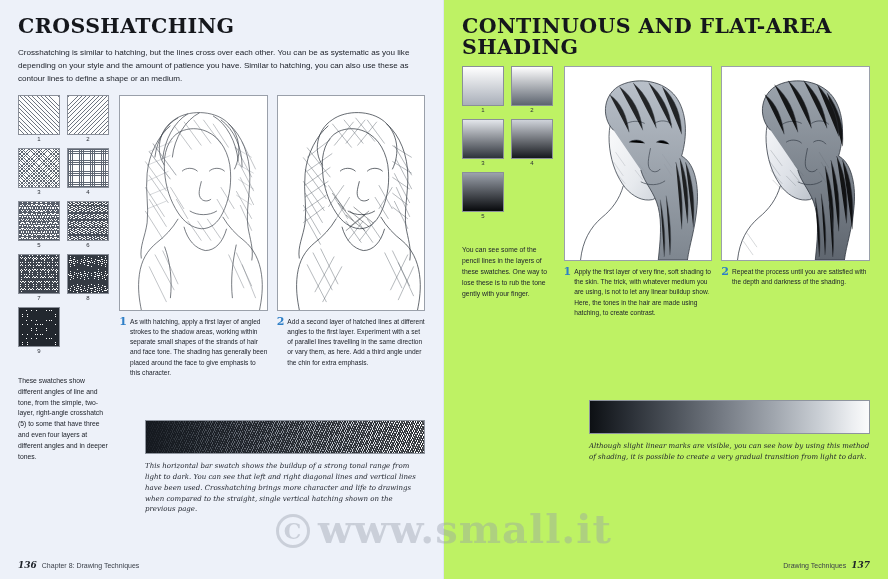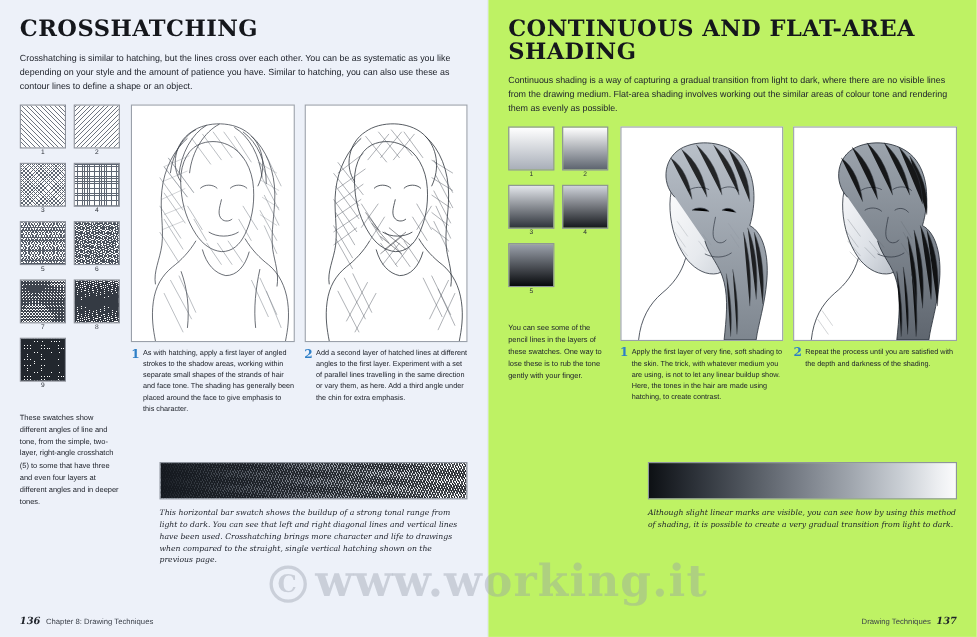--- a/index.html
+++ b/index.html
@@ -181,21 +181,21 @@
   }
 </style>
 </head>
 <body>
 
 <div class="spread">
 
   <div class="page left">
 
     <h1 class="head-title">CROSSHATCHING</h1>
-    <p class="intro">Crosshatching is similar to hatching, but the lines cross over each other. You can be as systematic as you like depending on your style and the amount of patience you have. Similar to hatching, you can also use these as contour lines to define a shape or an object.</p>
+    <p class="intro">Crosshatching is similar to hatching, but the lines cross over each other. You can be as systematic as you like depending on your style and the amount of patience you have. Similar to hatching, you can also use these as contour lines to define a shape or an medium.</p>
 
     <div class="panel-row">
 
       <div class="swatch-col">
         <div class="swatch-grid">
           <div class="swatch-cell">
             <div class="swatch-box h-a"></div>
             <div class="swatch-num">1</div>
           </div>
           <div class="swatch-cell">
@@ -323,21 +323,20 @@
 
     <div class="footer left">
       <span class="folio">136</span>
       <span>Chapter 8: Drawing Techniques</span>
     </div>
   </div>
 
   <div class="page right">
 
     <h1 class="head-title">CONTINUOUS AND FLAT-AREA SHADING</h1>
-    <p class="intro">Continuous shading is a way of capturing a gradual transition from light to dark, where there are no visible lines from the drawing medium. Flat-area shading involves working out the similar areas of colour tone and rendering them as evenly as possible.</p>
 
     <div class="panel-row">
 
       <div class="swatch-col">
         <div class="swatch-grid">
           <div class="swatch-cell">
             <div class="swatch-box g-1"></div>
             <div class="swatch-num">1</div>
           </div>
           <div class="swatch-cell">
@@ -438,27 +437,27 @@
             </g>
           </svg>
         </div>
         <div class="caption step" style="margin-top:6px;">
           <span class="step-num">2</span>
           <span>Repeat the process until you are satisfied with the depth and darkness of the shading.</span>
         </div>
       </div>
     </div>
 
-    <div style="position:absolute; left:145px; right:18px; top:420px;">
+    <div style="position:absolute; left:145px; right:18px; top:400px;">
       <div class="bar bar-smooth"></div>
       <p class="script" style="margin:7px 0 0 0;">Although slight linear marks are visible, you can see how by using this method of shading, it is possible to create a very gradual transition from light to dark.</p>
     </div>
 
     <div class="footer right">
       <span>Drawing Techniques</span>
       <span class="folio">137</span>
     </div>
   </div>
 </div>
 
 <div class="watermark">
-  <span class="wm-c">C</span><span>www.working.it</span>
+  <span class="wm-c">C</span><span>www.small.it</span>
 </div>
 
 </body></html>

